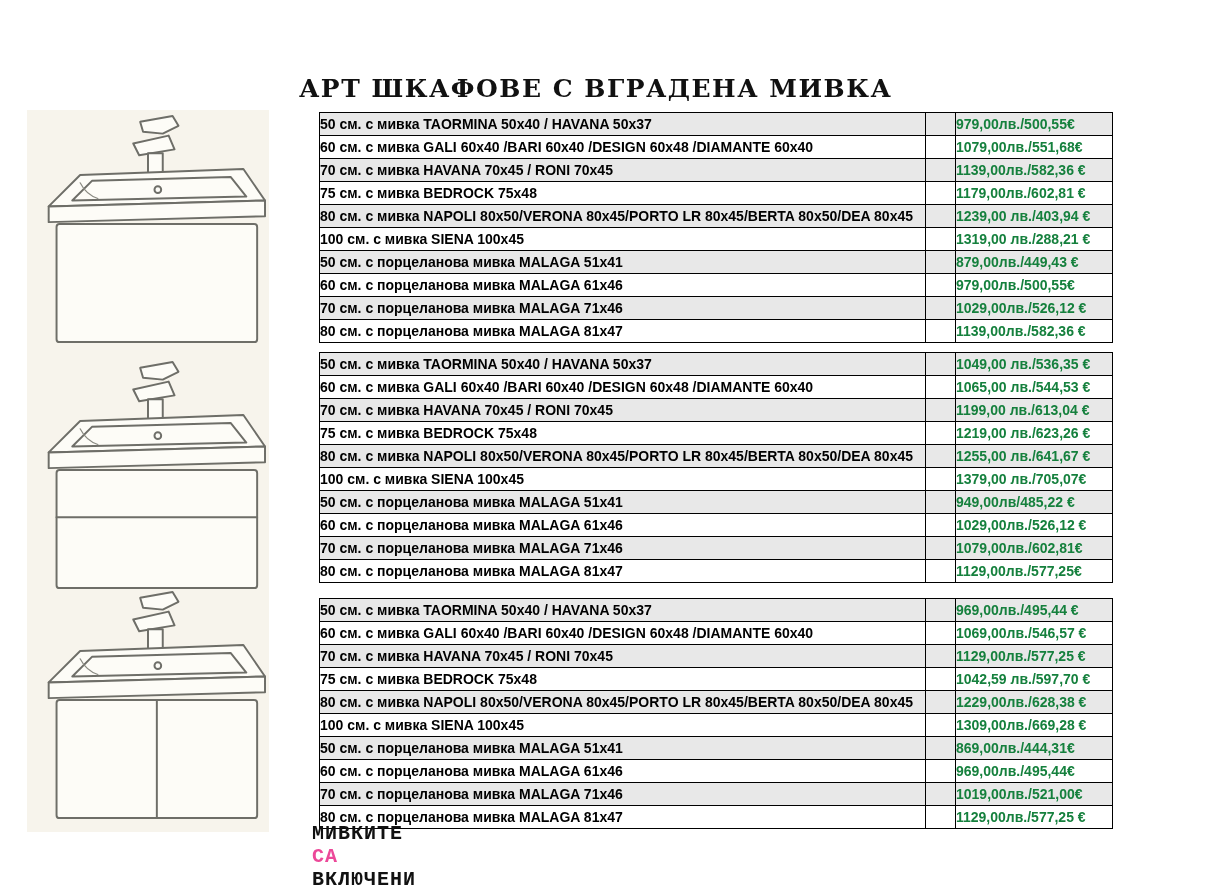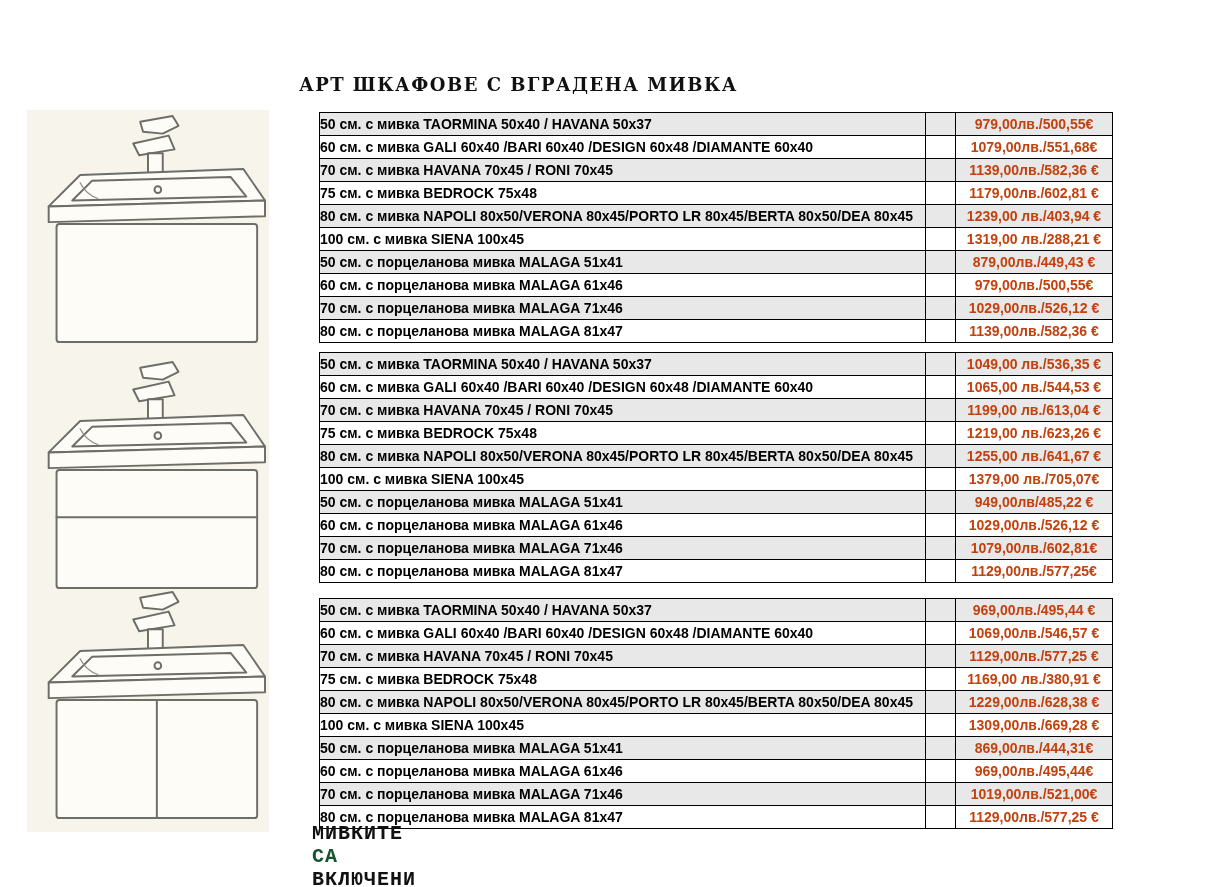--- a/index.html
+++ b/index.html
@@ -4,21 +4,21 @@
 <style>
   html,body{margin:0;padding:0;}
   body{
     width:1205px;height:887px;background:#ffffff;position:relative;
     font-family:"Liberation Sans",sans-serif;overflow:hidden;
   }
   
   .page-title{
     position:absolute;left:299px;top:74px;
     font-family:"DejaVu Serif","Liberation Serif",serif;
-    font-weight:bold;font-size:18px;letter-spacing:1.5px;color:#111;
+    font-weight:bold;font-size:25px;letter-spacing:1.5px;color:#111;
     white-space:nowrap;
   }
   
   .illus-panel{
     position:absolute;left:27px;top:110px;width:242px;height:722px;
     background:#f7f4ec;
   }
   .cab{position:absolute;left:0;width:242px;height:236px;}
   .cab svg{display:block;width:242px;height:236px;}
   .cab .ln{fill:none;stroke:#6e6e68;stroke-width:2;stroke-linejoin:round;stroke-linecap:round;}
@@ -33,34 +33,34 @@
   table.price-table col.c-gap{width:30px;}
   table.price-table col.c-price{width:157px;}
   table.price-table td{
     border:1.6px solid #000;height:22px;padding:0;
     font-weight:bold;font-size:14px;line-height:21px;
     overflow:hidden;white-space:nowrap;
   }
   table.price-table tr:nth-child(odd) td{background:#e8e8e8;}
   table.price-table tr:nth-child(even) td{background:#ffffff;}
   td.desc-cell{color:#000;padding-left:4px;}
-  td.price-cell{color:#c2410c;text-align:center;padding-right:4px;font-size:14.5px;}
+  td.price-cell{color:#15803d;text-align:left;padding-right:4px;font-size:14.5px;}
   #table-0{top:112px;}
   #table-1{top:352px;}
   #table-2{top:598px;}
   
   .footer-note{
     position:absolute;left:312px;top:822px;width:572px;
     display:flex;justify-content:space-between;align-items:baseline;
     font-family:Liberation Mono, monospace;
     font-weight:bold;font-size:20px;letter-spacing:1px;color:#111;
     white-space:nowrap;
     flex-direction:column;
   }
-  .footer-note .hl{color:#14532d;}
+  .footer-note .hl{color:#ec4899;}
 </style>
 </head>
 <body>
 
 <div class="page-title">АРТ ШКАФОВЕ С ВГРАДЕНА МИВКА</div>
 
 <div class="illus-panel">
 
   <div class="cab" style="top:2px">
     <svg viewBox="0 0 242 240">
@@ -248,21 +248,21 @@
         <td class="price-cell">1069,00лв./546,57 €</td>
       </tr>
       <tr>
         <td class="desc-cell">70 см. с мивка HAVANA 70x45 / RONI 70x45</td>
         <td class="gap-cell"></td>
         <td class="price-cell">1129,00лв./577,25 €</td>
       </tr>
       <tr>
         <td class="desc-cell">75 см. с мивка BEDROCK 75x48</td>
         <td class="gap-cell"></td>
-        <td class="price-cell">1169,00 лв./380,91 €</td>
+        <td class="price-cell">1042,59 лв./597,70 €</td>
       </tr>
       <tr>
         <td class="desc-cell">80 см. с мивка NAPOLI 80x50/VERONA 80x45/PORTO LR 80x45/BERTA 80x50/DEA 80x45</td>
         <td class="gap-cell"></td>
         <td class="price-cell">1229,00лв./628,38 €</td>
       </tr>
       <tr>
         <td class="desc-cell">100 см. с мивка SIENA 100x45</td>
         <td class="gap-cell"></td>
         <td class="price-cell">1309,00лв./669,28 €</td>

